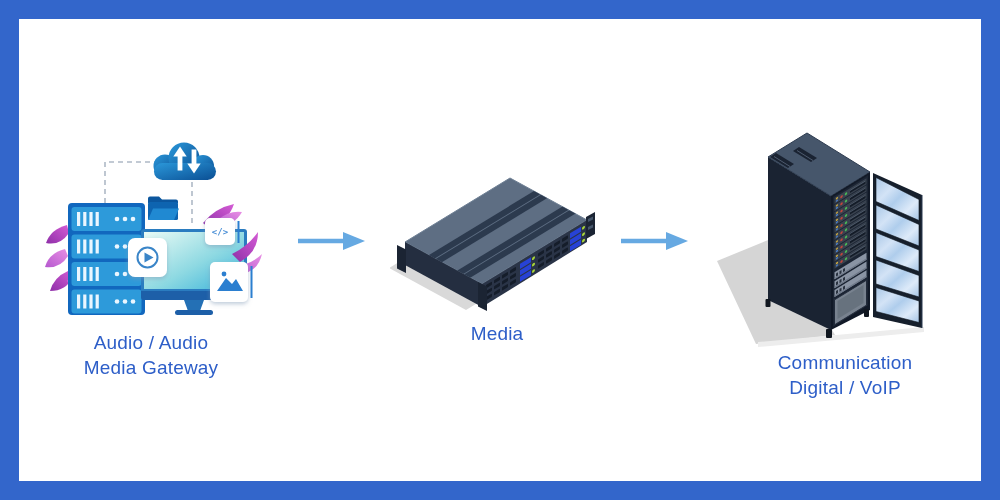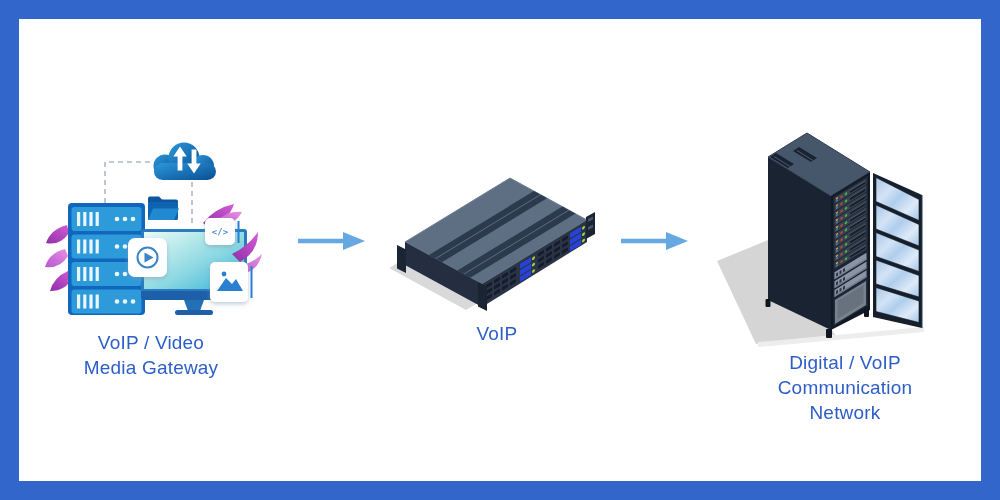--- a/index.html
+++ b/index.html
@@ -376,27 +376,26 @@
         <polygon points="176,77 219,96.5 219,118 176,101"></polygon>
         <polygon points="176,104.5 219,122 219,143.5 176,128.5"></polygon>
         <polygon points="176,132 219,147.5 219,169 176,156"></polygon>
         <polygon points="176,159.5 219,173 219,194.5 176,183.5"></polygon>
       </g>
       <line x1="222" y1="67" x2="222" y2="200" stroke="#2A3A50" stroke-width="1"></line>
     </g>
   </svg>
 
   <div class="node-label" style="left:32px;top:311px;width:200px">
-    <span>VoIP / Video</span>
+    <span>Audio / Audio</span>
     <span>Media Gateway</span>
   </div>
 
   <div class="node-label" style="left:398px;top:302px;width:160px">
-    <span>VoIP</span>
+    <span>Media</span>
   </div>
 
   <div class="node-label" style="left:726px;top:331px;width:200px">
+    <span>Communication</span>
     <span>Digital / VoIP</span>
-    <span>Communication</span>
-    <span>Network</span>
   </div>
 
 </div>
 
 </body></html>

